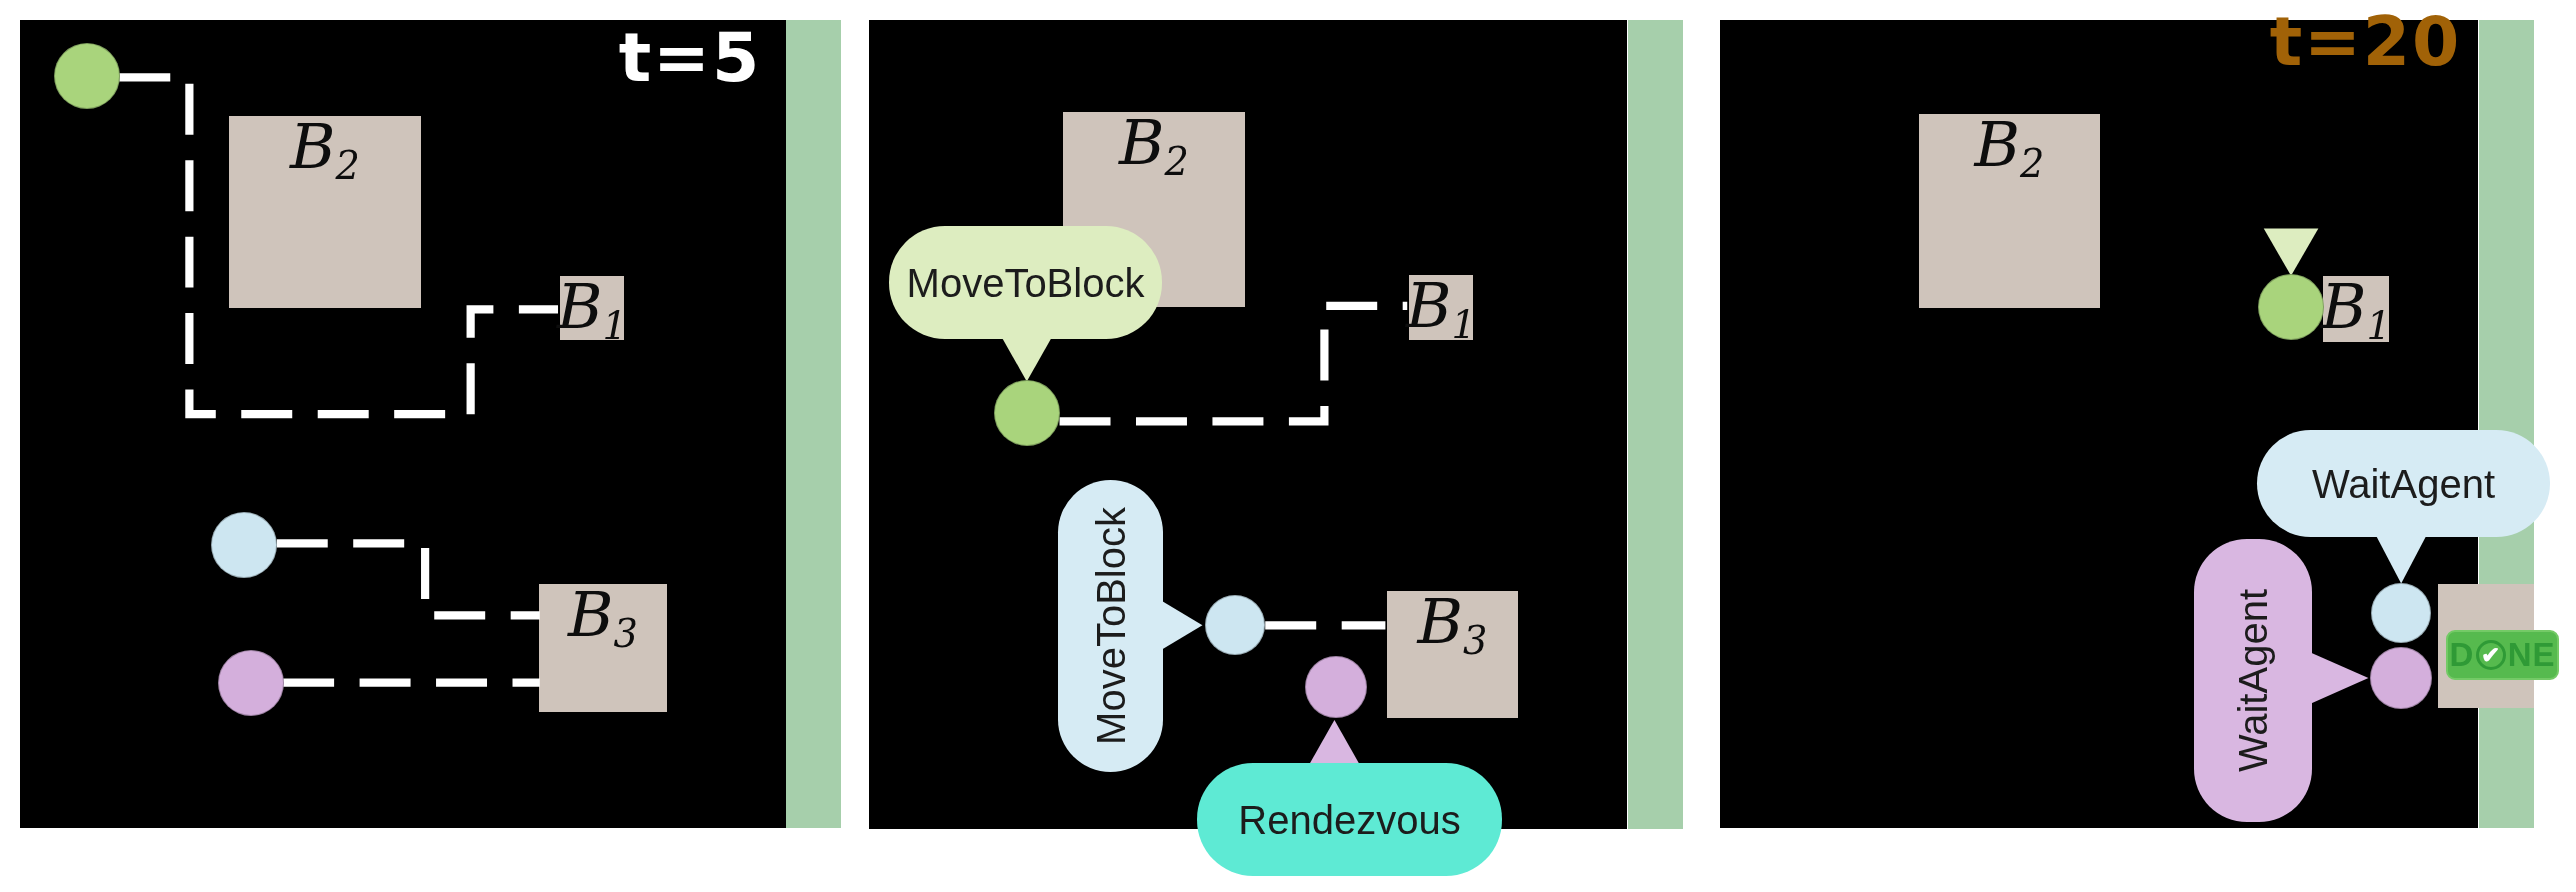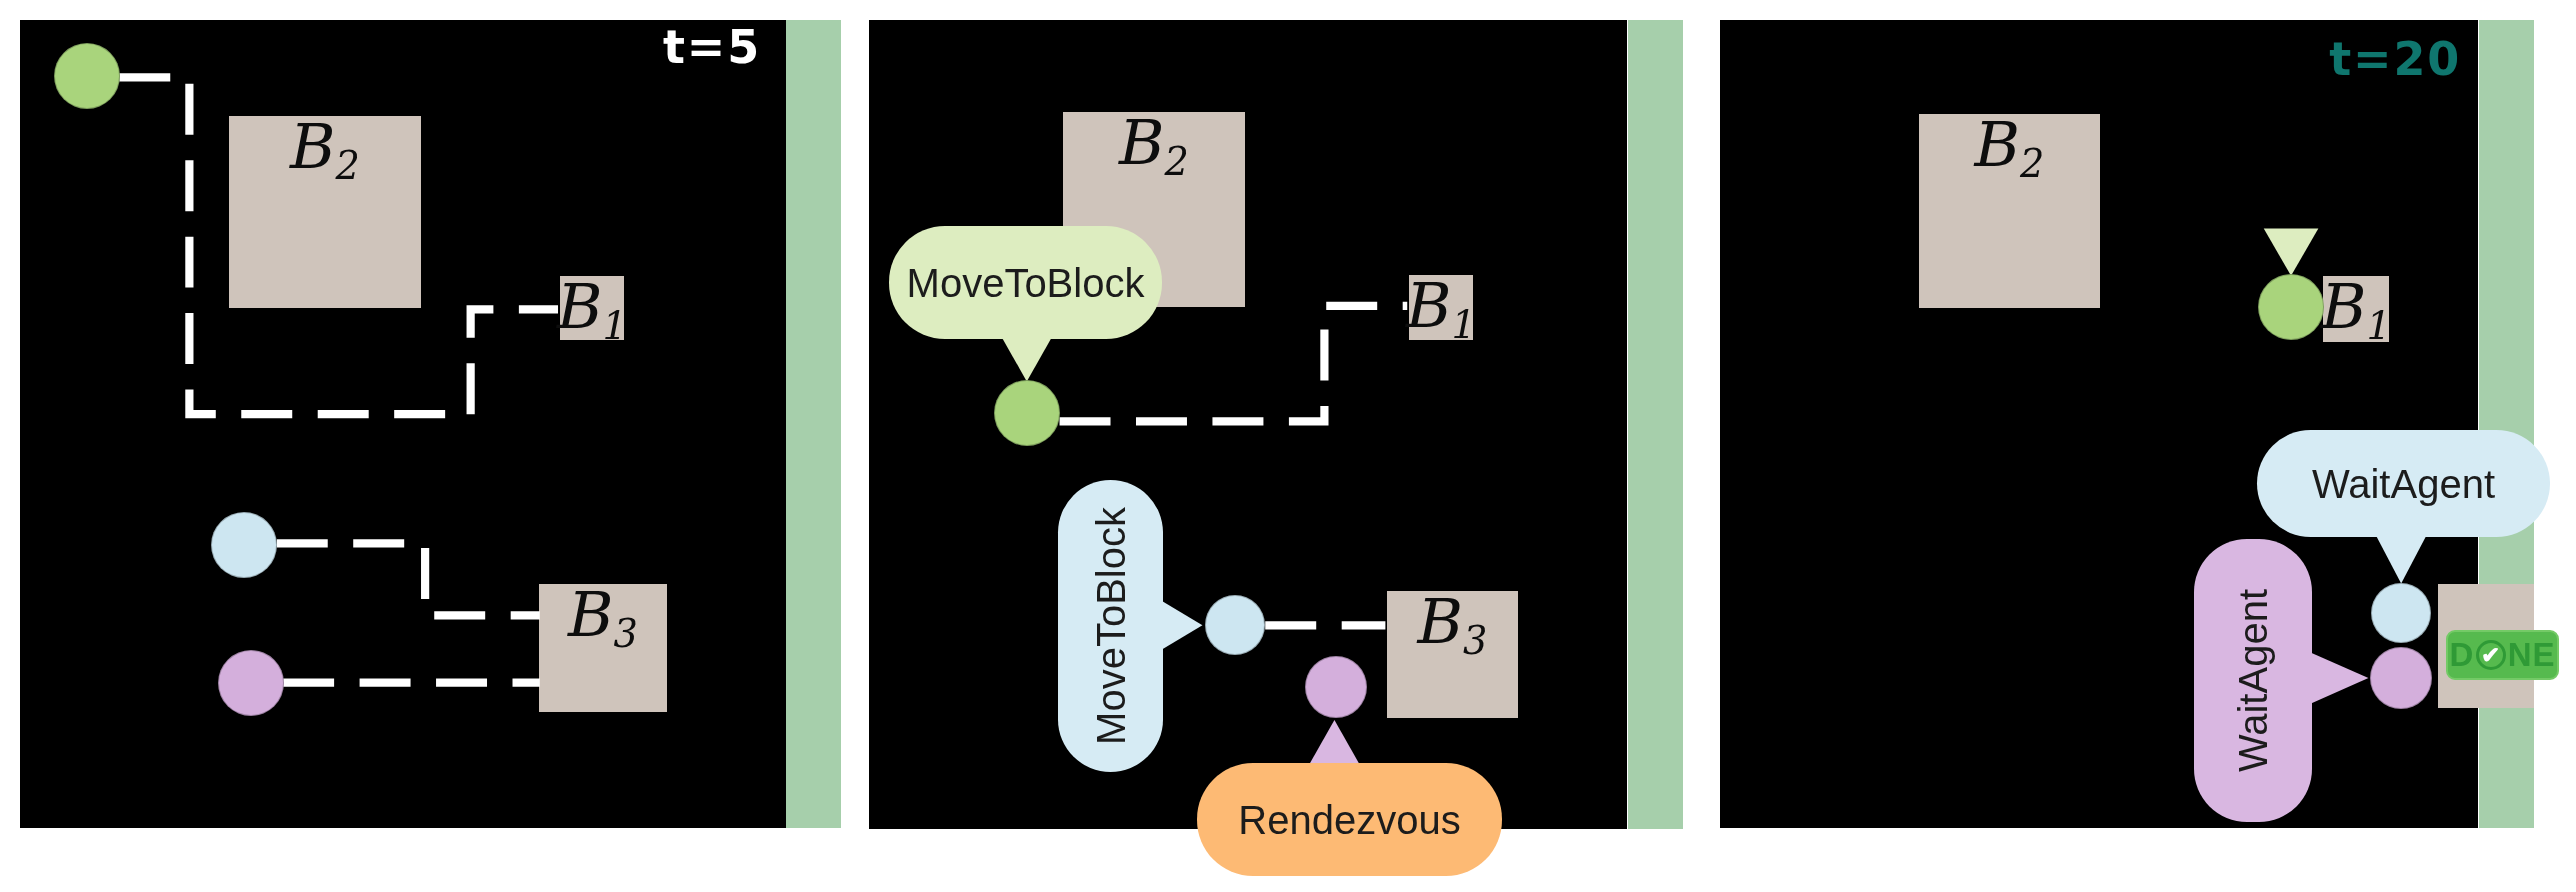--- a/index.html
+++ b/index.html
@@ -11,21 +11,21 @@
   .block-label{font-family:"DejaVu Serif","Liberation Serif",serif;font-style:italic;
                font-size:62px;color:#0d0d0d;white-space:nowrap;line-height:1}
   .block-label sub{font-size:0.62em;line-height:1;vertical-align:-0.28em}
   #overlay{position:absolute;left:0;top:0;z-index:4;pointer-events:none}
   .agent{position:absolute;z-index:5;border-radius:50%;box-sizing:border-box;border:1.8px solid rgba(0,0,0,.25)}
   .bubble{position:absolute;z-index:6;display:flex;align-items:center;justify-content:center;border-radius:56px}
   .bubble.vertical{border-radius:53px}
   .bubble-text{font-size:40px;color:#1c1c1c;white-space:nowrap;line-height:1}
   .bubble.vertical .bubble-text{writing-mode:vertical-rl;transform:rotate(180deg)}
   .time-label{position:absolute;z-index:6;font-family:"DejaVu Sans",sans-serif;
-              font-size:46px;font-weight:700;text-align:right;line-height:1;letter-spacing:1.8px}
+              font-size:68px;font-weight:700;text-align:right;line-height:1;letter-spacing:1.8px}
   .done-badge{position:absolute;z-index:7;display:flex;align-items:center;justify-content:center;
               border-radius:9px;font-weight:700;font-size:33px;letter-spacing:0.9px}
   .done-o{box-sizing:border-box;width:30px;height:30px;border-radius:50%;display:flex;
           align-items:center;justify-content:center;margin:0 1.8px}
   .done-check{font-size:23px;font-weight:700;line-height:1}
 </style>
 </head>
 <body>
 
 <div id="canvas" style="background: rgb(255, 255, 255);">
@@ -67,29 +67,29 @@
     </div>
     <div class="block" style="left: 1387px; top: 591px; width: 131px; height: 127px; background: rgb(207, 196, 187);">
       <span class="block-label"><span>B</span><sub>3</sub></span>
     </div>
     <div class="bubble horizontal" style="left: 889px; top: 226px; width: 273px; height: 113px; background: rgb(221, 237, 192);">
       <span class="bubble-text" style="color: rgb(28, 28, 28);">MoveToBlock</span>
     </div>
     <div class="bubble vertical" style="left: 1058px; top: 480px; width: 105px; height: 292px; background: rgb(214, 235, 244);">
       <span class="bubble-text" style="color: rgb(28, 28, 28);">MoveToBlock</span>
     </div>
-    <div class="bubble horizontal" style="left: 1197px; top: 763px; width: 305px; height: 113px; background: #fdba74;">
+    <div class="bubble horizontal" style="left: 1197px; top: 763px; width: 305px; height: 113px; background: #5eead4;">
       <span class="bubble-text" style="color: rgb(28, 28, 28);">Rendezvous</span>
     </div>
     <div class="agent" style="left: 994px; top: 380px; width: 66px; height: 66px; background: rgb(169, 212, 124);"></div>
     <div class="agent" style="left: 1205px; top: 595px; width: 60px; height: 60px; background: rgb(205, 230, 241);"></div>
     <div class="agent" style="left: 1305px; top: 656px; width: 62px; height: 62px; background: rgb(212, 175, 220);"></div>
     <div class="arena" style="left: 1720px; top: 20px; width: 758px; height: 808px; background: rgb(0, 0, 0);"></div>
     <div class="goal-strip" style="left: 2479px; top: 20px; width: 55px; height: 808px; background: rgb(166, 207, 171);"></div>
-    <div class="time-label" style="left: 2215px; top: 36px; width: 246px; height: 66px; color: #0f766e; text-align: right;">t=20</div>
+    <div class="time-label" style="left: 2215px; top: 8px; width: 246px; height: 66px; color: #a16207; text-align: right;">t=20</div>
     <div class="block" style="left: 1919px; top: 114px; width: 181px; height: 194px; background: rgb(207, 196, 187);">
       <span class="block-label"><span>B</span><sub>2</sub></span>
     </div>
     <div class="block" style="left: 2323px; top: 276px; width: 66px; height: 66px; background: rgb(207, 196, 187);">
       <span class="block-label"><span>B</span><sub>1</sub></span>
     </div>
     <div class="block" style="left: 2438px; top: 584px; width: 96px; height: 124px; background: rgb(207, 196, 187);"></div>
     <div class="bubble horizontal" style="left: 2257px; top: 430px; width: 293px; height: 107px; background: rgb(214, 235, 244);">
       <span class="bubble-text" style="color: rgb(28, 28, 28);">WaitAgent</span>
     </div>

